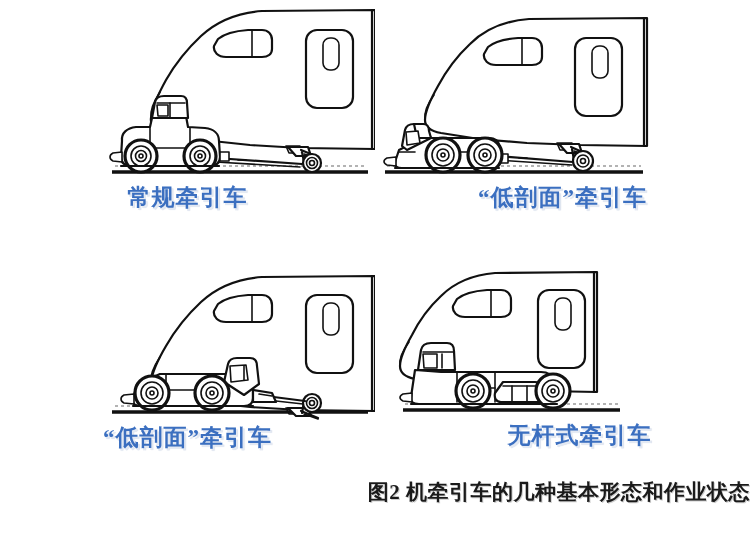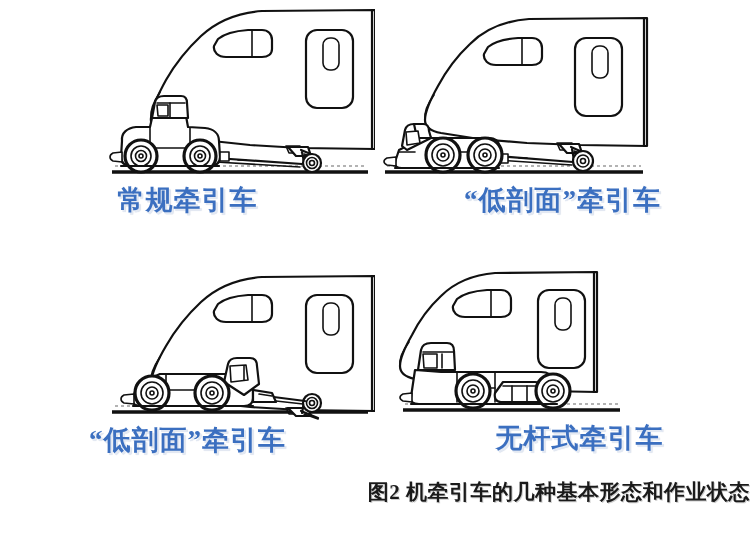--- a/index.html
+++ b/index.html
@@ -28,21 +28,21 @@
     left: 0;
     top: 0;
     display: block;
   }
   .panel-label {
     position: absolute;
     width: 100%;
     text-align: center;
     font-family: "Liberation Serif", "DejaVu Serif", serif;
     font-weight: bold;
-    font-size: 27px;
+    font-size: 23px;
     letter-spacing: 1px;
     color: #3b6fc0;
     text-shadow: 1.5px 1.5px 0 #e3e9f3, 2px 2px 1px #d6dce8;
     white-space: nowrap;
     user-select: none;
   }
   #figure-caption {
     position: absolute;
     left: 0;
     top: 478px;

